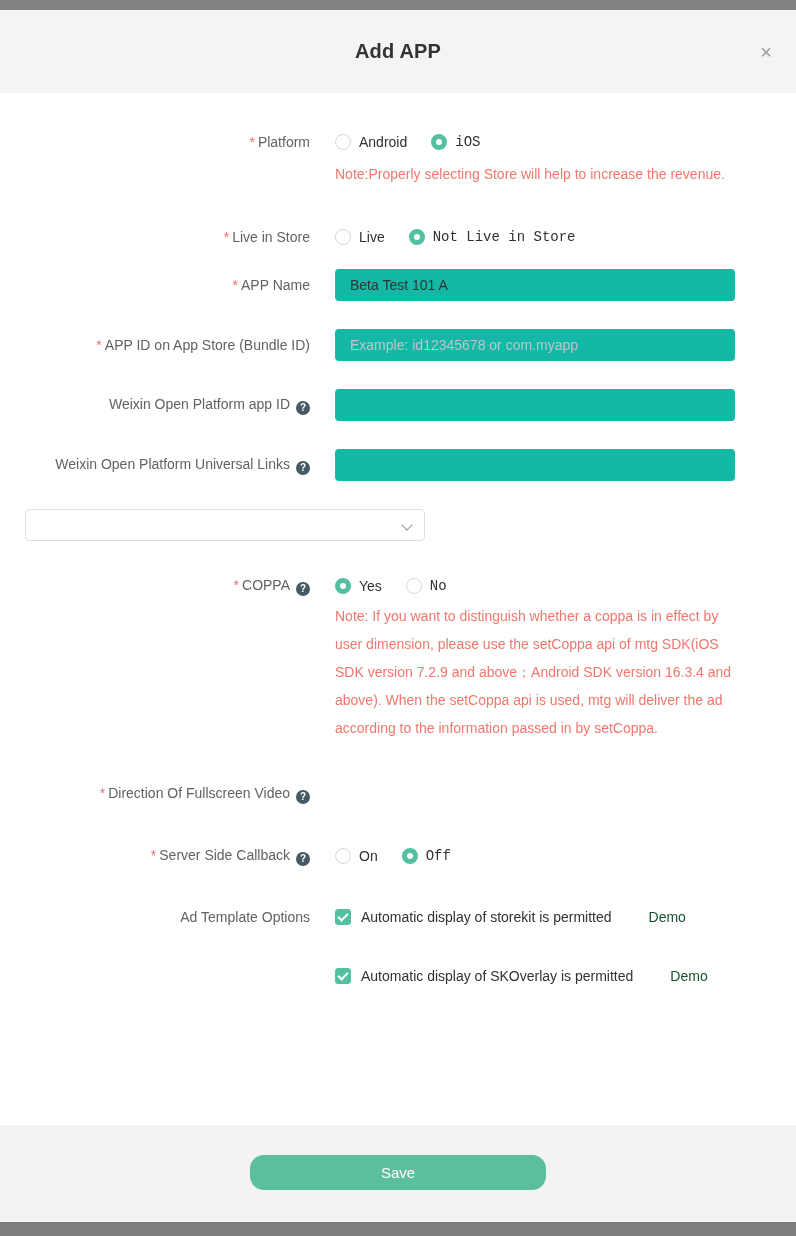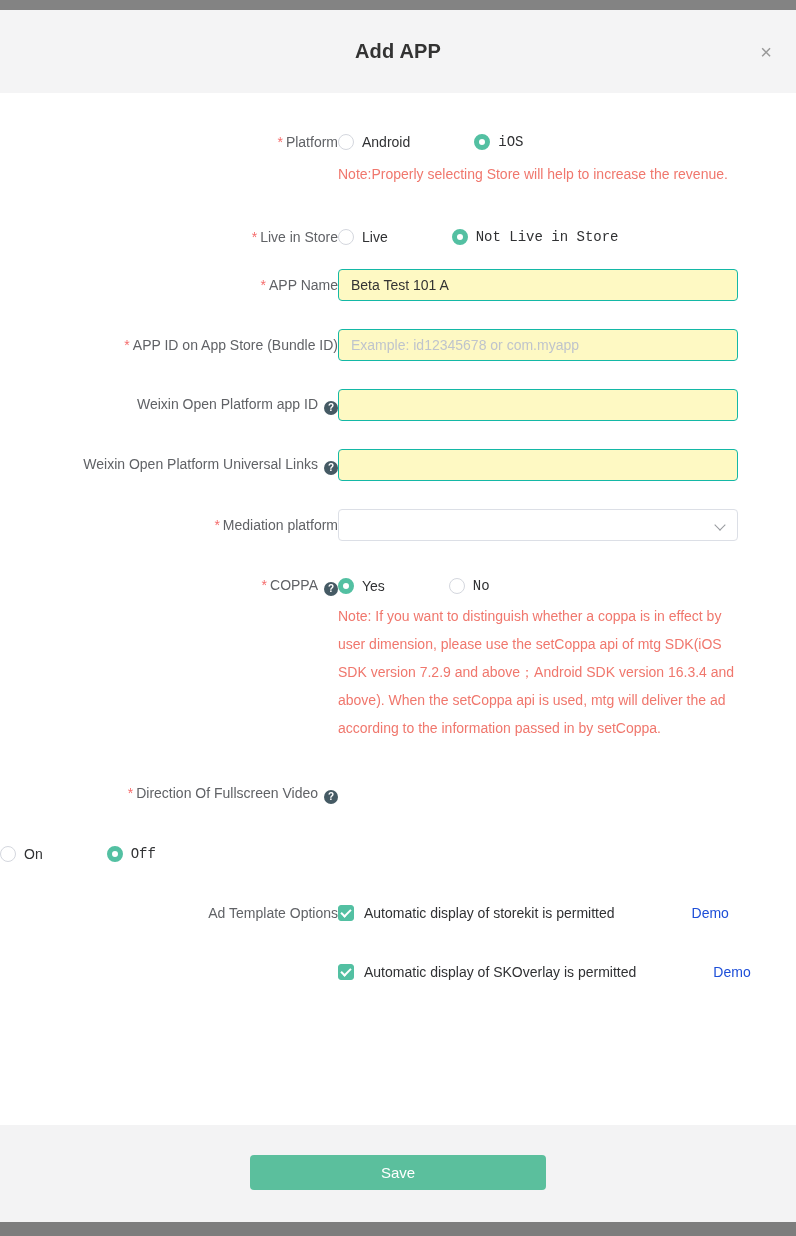--- a/index.html
+++ b/index.html
@@ -23,24 +23,24 @@
     position: absolute; right: 20px; top: 50%; transform: translateY(-50%);
     color: #999; font-size: 20px; line-height: 1; cursor: pointer;
     font-weight: 400; padding: 4px;
   }
 
   .modal-body { height: 1032px; padding-top: 40px; overflow: hidden; }
 
   .row { display: flex; align-items: center; }
   .lbl {
     width: 310px; flex: none; text-align: right;
-    color: #606266; font-size: 14px; line-height: 18px; margin-left: 28px;
+    color: #606266; font-size: 14px; line-height: 18px;
   }
   .star { color: #f56c6c; margin-right: 3px; }
-  .ctl { display: flex; align-items: center; gap: 40px; }
+  .ctl { margin-left: 25px; display: flex; align-items: center; }
 
   .help {
     width: 14px; height: 14px; border-radius: 50%;
     background: #455a64; color: #fff; font-size: 10px; font-weight: 700;
     display: inline-flex; align-items: center; justify-content: center;
     margin-left: 6px; vertical-align: -2px; cursor: pointer;
   }
 
   
   .opt { display: inline-flex; align-items: center; cursor: pointer; margin-right: 24px; }
@@ -60,51 +60,51 @@
   }
   .checkbox.checked { background: #53c0a2; border-color: #53c0a2; }
   .checkbox.checked::after {
     content: ""; width: 4px; height: 8px;
     border: solid #fff; border-width: 0 2px 2px 0;
     transform: rotate(45deg); margin-bottom: 2px;
   }
 
   
   .text-input {
-    width: 400px; height: 32px; border: 1px solid #14b8a6; border-radius: 4px;
+    width: 400px; height: 32px; border: 3px solid #14b8a6; border-radius: 4px;
     padding: 0 12px; font-size: 14px; color: #333; outline: none;
-    font-family: "Liberation Sans", sans-serif; background: #fef9c3;
+    font-family: "Liberation Sans", sans-serif; background: #14b8a6;
   }
   .text-input::placeholder { color: #bfc4cc; }
 
   .select {
     width: 400px; height: 32px; border: 1px solid #dcdfe6; border-radius: 4px;
     position: relative; background: #fff; cursor: pointer;
     display: flex; align-items: center; padding: 0 30px 0 12px; color: #333;
   }
   .chevron {
     position: absolute; right: 13px; top: 11px;
     width: 8px; height: 8px;
     border-right: 1px solid #979a9e; border-bottom: 1px solid #979a9e;
     transform: rotate(45deg);
   }
 
   .note { color: #f0776d; font-size: 14px; width: 406px; }
   .note.store { line-height: 24px; }
   .note.coppa { line-height: 28px; }
 
-  .demo-link { color: #1d4ed8; margin-left: 13px; cursor: pointer; text-decoration: none; }
+  .demo-link { color: #14532d; margin-left: 13px; cursor: pointer; text-decoration: none; }
 
   .modal-footer {
     height: 97px; background: #f3f3f4;
     display: flex; justify-content: center; align-items: flex-start;
   }
   .save-btn {
     margin-top: 30px; width: 296px; height: 35px;
-    background: #5bbf9d; border: none; border-radius: 4px;
+    background: #5bbf9d; border: none; border-radius: 14px;
     color: #fff; font-size: 15px; cursor: pointer;
     font-family: "Liberation Sans", sans-serif;
   }
 </style>
 </head>
 <body>
 
 <div class="topbar"></div>
 
 <div class="modal-header">
@@ -171,21 +171,20 @@
   </div>
 
   <div class="row" style="margin-top:28px">
     <div class="lbl"><span>Weixin Open Platform Universal Links</span><span class="help">?</span></div>
     <div class="ctl">
       <input class="text-input" type="text" value="" style="">
     </div>
   </div>
 
   <div class="row" style="margin-top:28px">
-    <div class="lbl"><span class="star">*</span><span>Mediation platform</span></div>
     <div class="ctl">
       <div class="select">
         <span></span>
         <span class="chevron"></span>
       </div>
     </div>
   </div>
 
   <div class="row" style="margin-top:35px">
     <div class="lbl"><span class="star">*</span><span>COPPA</span><span class="help">?</span></div>
@@ -207,20 +206,21 @@
       <div class="note coppa">Note: If you want to distinguish whether a coppa is in effect by user dimension, please use the setCoppa api of mtg SDK(iOS SDK version 7.2.9 and above；Android SDK version 16.3.4 and above). When the setCoppa api is used, mtg will deliver the ad according to the information passed in by setCoppa.</div>
     </div>
   </div>
 
 
   <div class="row" style="margin-top:42px">
     <div class="lbl"><span class="star">*</span><span>Direction Of Fullscreen Video</span><span class="help">?</span></div>
   </div>
 
   <div class="row" style="margin-top:42px">
+    <div class="lbl"><span class="star">*</span><span>Server Side Callback</span><span class="help">?</span></div>
     <div class="ctl">
       <span class="opt">
         <span class="radio"></span>
         <span class="opt-label">On</span>
       </span>
       <span class="opt">
         <span class="radio sel"></span>
         <span class="opt-label">Off</span>
       </span>
     </div>

